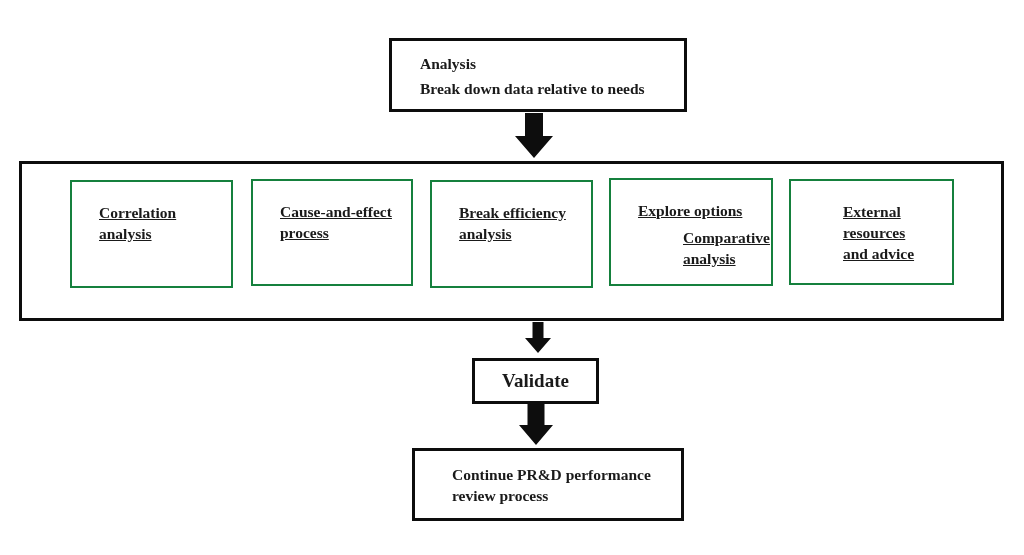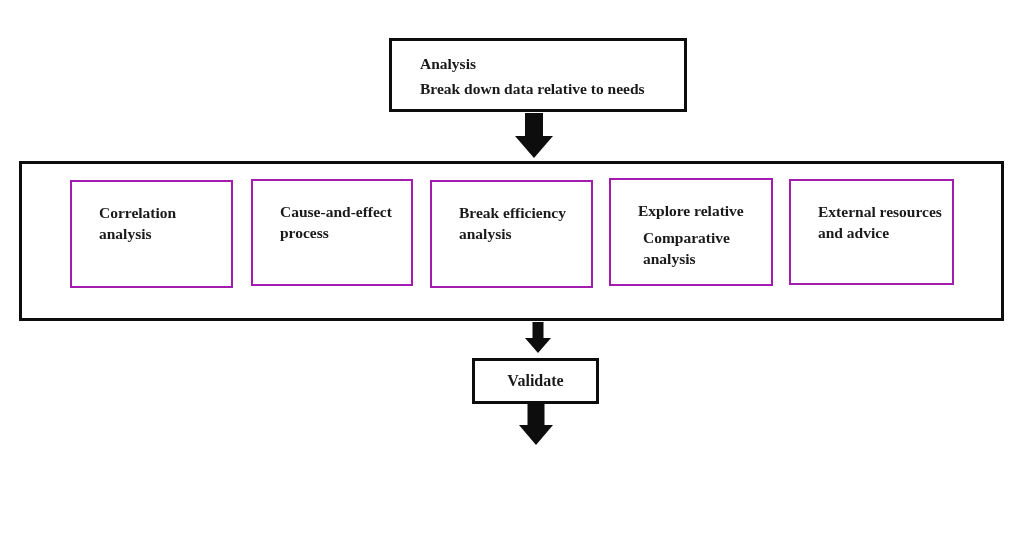--- a/index.html
+++ b/index.html
@@ -16,50 +16,50 @@
     font-family: "Liberation Serif", "DejaVu Serif", serif;
     font-weight: bold;
     color: #1a1a1a;
   }
   .box {
     position: absolute;
     box-sizing: border-box;
     background: #ffffff;
   }
   .black-border { border: 3px solid #0d0d0d; }
-  .gray-border  { border: 2px solid #a21caf; }
+  .gray-border  { border: 2px solid #15803d; text-decoration: underline; }
 
   .pre {
     white-space: pre-line;
     font-size: 15.5px;
     line-height: 21px;
   }
 
   
   .top-box { left: 389px; top: 38px; width: 298px; height: 74px; }
   .top-box .pre { padding: 10px 16px 0 28px; line-height: 25px; }
 
   
   .container-box { left: 19px; top: 161px; width: 985px; height: 160px; }
 
   
   .stage .pre { padding: 20px 10px 0 27px; }
   .stage-1 { left: 70px;  top: 180px; width: 163px; height: 108px; }
   .stage-2 { left: 251px; top: 179px; width: 162px; height: 107px; }
   .stage-3 { left: 430px; top: 180px; width: 163px; height: 108px; }
   .stage-4 { left: 609px; top: 178px; width: 164px; height: 108px; }
-  .stage-5 { left: 789px; top: 179px; width: 165px; height: 106px; }
+  .stage-5 { left: 789px; top: 179px; width: 165px; height: 106px; padding-left: 25px; }
   .stage-4 .para1 { padding: 20px 8px 0 27px; }
-  .stage-4 .para2 { padding: 6px 8px 0 32px; }
+  .stage-4 .para2 { padding: 6px 8px 0 32px; margin-left: 40px; }
 
   
   .validate-box {
     left: 472px; top: 358px; width: 127px; height: 46px;
     display: flex; align-items: center; justify-content: center;
-    font-size: 16px;
+    font-size: 19px;
   }
 
   
   .bottom-box { left: 412px; top: 448px; width: 272px; height: 73px; }
   .bottom-box .pre { padding: 13px 10px 0 37px; }
 
   .arrow {
     position: absolute;
     display: block;
   }
@@ -91,21 +91,21 @@
     <div class="pre">Cause-and-effect
 process</div>
   </div>
 
   <div class="box gray-border stage stage-3">
     <div class="pre">Break efficiency
 analysis</div>
   </div>
 
   <div class="box gray-border stage stage-4">
-    <div class="pre para1">Explore relative</div>
+    <div class="pre para1">Explore options</div>
     <div class="pre para2">Comparative
 analysis</div>
   </div>
 
   <div class="box gray-border stage stage-5">
     <div class="pre">External resources
 and advice</div>
   </div>
 
   <svg class="arrow" style="left:525px; top:322px;" width="26" height="31" viewBox="0 0 26 31">
@@ -113,14 +113,18 @@
   </svg>
 
   <div class="box black-border validate-box">
     <span>Validate</span>
   </div>
 
   <svg class="arrow" style="left:519px; top:404px;" width="34" height="41" viewBox="0 0 34 41">
     <polygon points="8.5,0 25.5,0 25.5,21 34,21 17,41 0,21 8.5,21"></polygon>
   </svg>
 
+  <div class="box black-border bottom-box">
+    <div class="pre">Continue PR&amp;D performance
+review process</div>
+  </div>
 
 </div>
 
 </body></html>

